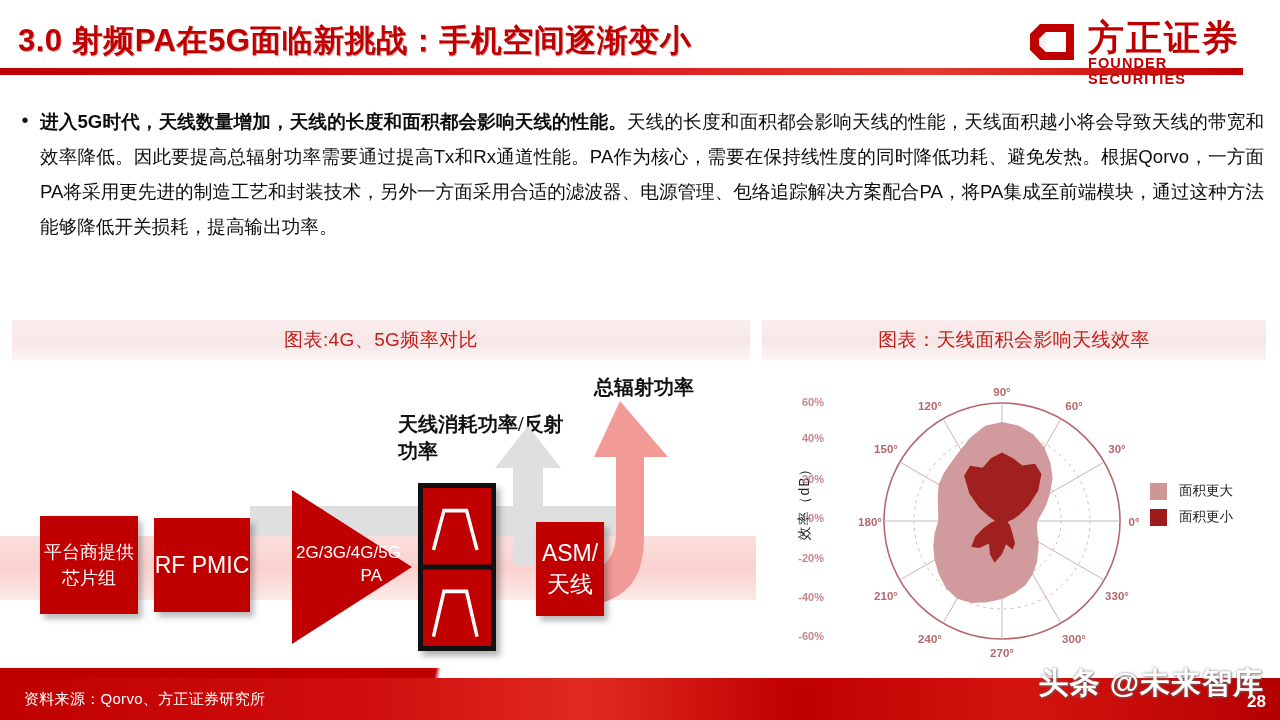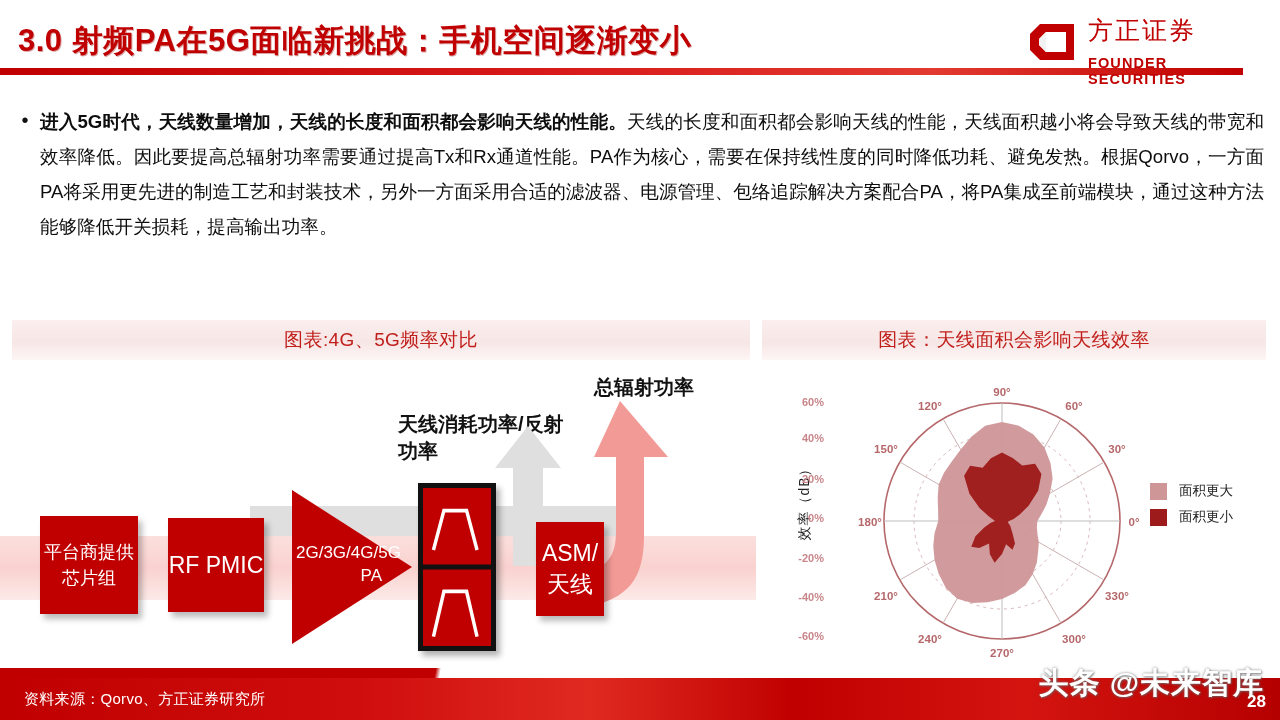--- a/index.html
+++ b/index.html
@@ -20,21 +20,21 @@
     text-shadow:1px 1px 0 rgba(150,0,0,.35);
   }
   .title-rule{
     position:absolute;left:0;top:68px;width:1243px;height:7px;
     background:linear-gradient(90deg,#c00000 0%,#d81a1a 45%,#e23a30 75%,#c00000 100%);
   }
   .logo{position:absolute;right:14px;top:14px;width:240px;height:62px;}
   .logo-mark{position:absolute;left:2px;top:6px;width:52px;height:48px;}
   .logo-cn{
     position:absolute;left:62px;top:0px;
-    font-size:25px;font-weight:normal;color:#c00000;letter-spacing:2px;
+    font-size:36px;font-weight:bold;color:#c00000;letter-spacing:2px;
     font-family:"Liberation Serif","DejaVu Serif",serif;
   }
   .logo-en{
     position:absolute;left:62px;top:41px;
     font-size:14.5px;font-weight:bold;color:#c00000;letter-spacing:1.1px;
   }
 
   
   .para{position:absolute;left:18px;top:104px;width:1246px;}
   .bullet{
@@ -69,21 +69,21 @@
     position:absolute;left:250px;top:140px;width:390px;height:32px;
     background:#dcdcdc;opacity:.9;
   }
   .blk{
     position:absolute;background:#c00000;color:#fff;
     display:flex;align-items:center;justify-content:center;text-align:center;
     box-shadow:4px 5px 6px rgba(0,0,0,.27);
     font-size:19px;line-height:25px;
   }
   #blk-platform{left:40px;top:150px;width:98px;height:98px;font-size:18px;line-height:26px;}
-  #blk-rfpmic{left:168px;top:152px;width:96px;height:94px;font-size:23px;line-height:30px;}
+  #blk-rfpmic{left:154px;top:152px;width:96px;height:94px;font-size:23px;line-height:30px;}
   #blk-asm{left:536px;top:156px;width:68px;height:94px;font-size:23px;line-height:31px;}
 
   .pa-tri{position:absolute;left:288px;top:120px;width:128px;height:162px;}
   .pa-tri svg{position:absolute;inset:0;}
   .pa-label{
     position:absolute;left:8px;top:55px;width:86px;color:#fff;
     font-size:17px;line-height:23px;text-align:right;
   }
 
   .filter{
@@ -91,21 +91,21 @@
     background:#c00000;border:5px solid #111;box-sizing:border-box;
     box-shadow:4px 5px 6px rgba(0,0,0,.3);
   }
   .filter .divider{position:absolute;left:0;top:50%;width:100%;height:5px;background:#111;transform:translateY(-50%);}
   .filter svg{position:absolute;left:0;top:0;width:100%;height:100%;}
 
   .arr-grey{position:absolute;left:495px;top:60px;width:66px;height:140px;}
   .arr-red{position:absolute;left:572px;top:35px;width:96px;height:215px;}
 
   .lbl-bold{position:absolute;color:#111;font-weight:bold;font-size:20px;line-height:27px;}
-  #lbl-antenna{left:398px;top:45px;width:170px;}
+  #lbl-antenna{left:398px;top:45px;width:170px;font-family:Liberation Serif, serif;}
   #lbl-total{left:594px;top:8px;width:190px;}
 
   
   .polarwrap{position:absolute;left:762px;top:374px;width:506px;height:292px;}
   .ylab{
     position:absolute;left:-12px;top:118px;width:110px;
     transform:rotate(-90deg);transform-origin:center center;
     font-size:14px;color:#222;text-align:center;letter-spacing:1px;
   }
   .rtick{position:absolute;font-size:11px;font-weight:bold;color:#c9868a;text-align:right;width:42px;}

